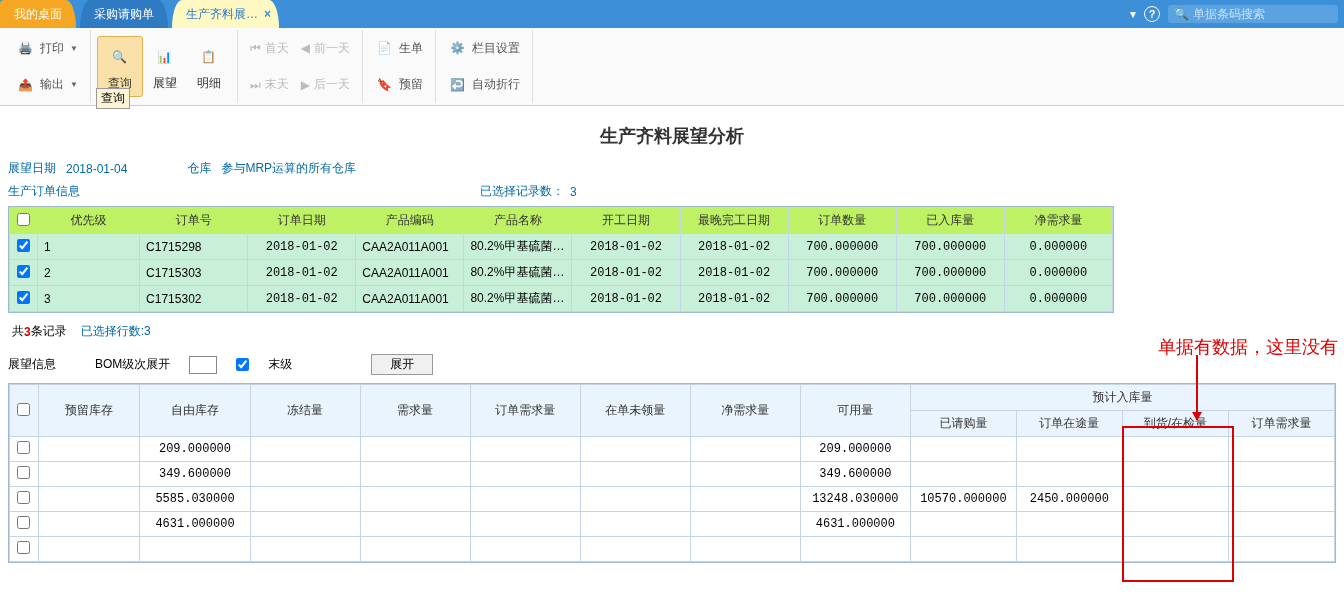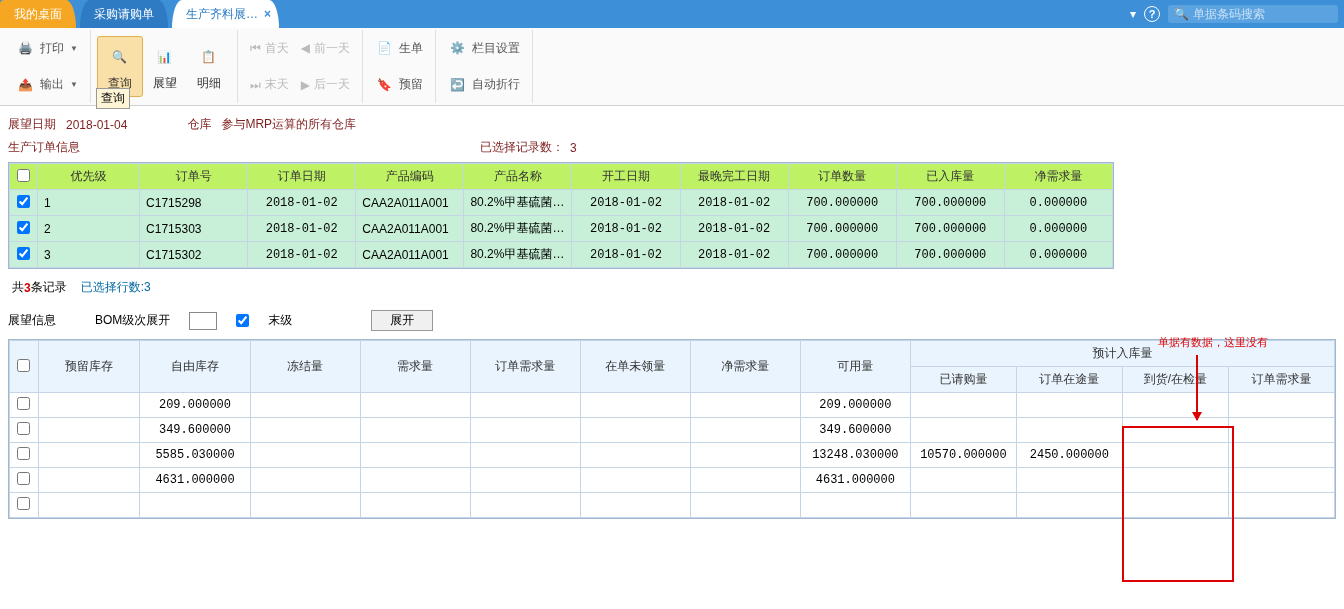--- a/index.html
+++ b/index.html
@@ -3,21 +3,21 @@
 <meta charset="utf-8">
 <style>
 * { box-sizing: border-box; margin: 0; padding: 0; }
 body { font-family: "Microsoft YaHei", Arial, sans-serif; font-size: 12px; background: #fff; width: 1344px; height: 609px; overflow: hidden; position: relative; }
 
 
 .titlebar { background: #3d8fd8; height: 28px; display: flex; align-items: flex-end; position: relative; }
 .tab { height: 28px; padding: 0 14px; display: flex; align-items: center; font-size: 12px; cursor: pointer; position: relative; }
 .tab-orange { background: #f5a623; color: #fff; border-top-left-radius: 4px; border-top-right-radius: 10px 28px; }
 .tab-blue { background: #2e7bc4; color: #fff; margin-left: 4px; border-top-left-radius: 10px 28px; border-top-right-radius: 10px 28px; }
-.tab-white { background: #ffffff; color: #2e7bc4; margin-left: 4px; border-top-left-radius: 10px 28px; border-top-right-radius: 10px 28px; padding-right: 8px; }
+.tab-white { background: #fef9c3; color: #2e7bc4; margin-left: 4px; border-top-left-radius: 10px 28px; border-top-right-radius: 10px 28px; padding-right: 8px; }
 .tab-close { color: #3d8fd8; margin-left: 6px; font-weight: bold; }
 .titlebar-right { position: absolute; right: 6px; top: 0; height: 28px; display: flex; align-items: center; gap: 8px; color: #fff; }
 .help-icon { width: 16px; height: 16px; border-radius: 50%; border: 1.5px solid #fff; display: flex; align-items: center; justify-content: center; font-size: 11px; font-weight: bold; }
 .search-wrap { display: flex; align-items: center; background: #5aa3e0; border-radius: 3px; padding: 2px 6px; width: 170px; }
 .search-wrap input { background: transparent; border: none; outline: none; color: #7f1d1d; font-size: 12px; width: 140px; }
 .search-wrap input::placeholder { color: #c8e0f5; }
 .mag-icon { color: #fff; margin-right: 4px; }
 
 
 .ribbon { background: #fafafa; height: 78px; border-bottom: 1px solid #d0d0d0; display: flex; align-items: stretch; padding: 2px 4px; }
@@ -27,21 +27,21 @@
 .ribbon-btn-h { display: flex; align-items: center; padding: 3px 6px; cursor: pointer; font-size: 12px; color: #555; gap: 4px; }
 .ribbon-btn-h.disabled { color: #bbb; cursor: default; }
 .ribbon-tooltip { position: absolute; top: 88px; left: 96px; background: #fdf5d6; border: 1px solid #999; padding: 1px 4px; font-size: 12px; z-index: 10; }
 .ribbon-icon { width: 20px; height: 20px; display: inline-flex; align-items: center; justify-content: center; }
 .ribbon-icon-big { width: 32px; height: 32px; display: inline-flex; align-items: center; justify-content: center; margin-bottom: 2px; }
 .drop-arrow { font-size: 8px; color: #666; margin-left: 2px; }
 
 
 .content { padding: 10px 8px; }
 .page-title { text-align: center; font-size: 18px; font-weight: bold; color: #333; margin: 8px 0 12px; }
-.info-row { display: flex; align-items: center; font-size: 12px; color: #7f1d1d; margin-bottom: 6px; }
+.info-row { display: flex; align-items: center; font-size: 12px; color: #0369a1; margin-bottom: 6px; }
 .info-label { margin-right: 10px; }
 .info-val { margin-right: 60px; }
 
 
 .tbl-wrap { border: 1px solid #a0b8d0; margin-top: 4px; }
 table { border-collapse: collapse; width: 100%; table-layout: fixed; }
 th, td { border: 1px solid #c5d5e5; text-align: center; padding: 4px 6px; font-size: 12px; height: 24px; overflow: hidden; white-space: nowrap; }
 th { background: #bef264; font-weight: normal; color: #333; }
 .sel-row td { background: #c8f0d8; }
 .num-cell { text-align: center; font-family: "Courier New", monospace; }
@@ -54,21 +54,21 @@
 
 .expand-row { display: flex; align-items: center; gap: 19px; margin-bottom: 8px; }
 .expand-row .lbl { margin-right: 20px; }
 .small-input { width: 28px; height: 18px; border: 1px solid #888; }
 .expand-btn { padding: 1px 18px; border: 1px solid #999; background: #f0f0f0; font-size: 12px; margin-left: 60px; cursor: pointer; }
 
 .tbl2 th { background: #eaf4ff; }
 .tbl2 .group-head { background: #eaf4ff; }
 
 
-.annotation-text { position: absolute; top: 335px; left: 1158px; color: #d00; font-size: 11px; font-weight: normal; }
+.annotation-text { position: absolute; top: 335px; left: 1158px; color: #d00; font-size: 18px; font-weight: normal; }
 .annotation-arrow { position: absolute; top: 355px; left: 1196px; width: 2px; height: 65px; background: #d00; }
 .annotation-arrow::after { content:""; position:absolute; bottom:-1px; left:-4px; border-left:5px solid transparent; border-right:5px solid transparent; border-top:9px solid #d00; }
 .annotation-box { position: absolute; top: 426px; left: 1122px; width: 112px; height: 156px; border: 2px solid #d00; pointer-events: none; }
 </style>
 </head>
 <body>
 
 <div class="titlebar">
   <div class="tab tab-orange">我的桌面</div>
   <div class="tab tab-blue">采购请购单</div>
@@ -152,20 +152,21 @@
       </div>
     <div class="ribbon-btn-h">
         <span class="ribbon-icon">↩️</span>
         <span>自动折行</span>
       </div>
   </div>
 </div>
 <div class="ribbon-tooltip">查询</div>
 
 <div class="content">
+  <div class="page-title">生产齐料展望分析</div>
   <div class="info-row">
     <span class="info-label">展望日期</span>
     <span class="info-val">2018-01-04</span>
     <span class="info-label">仓库</span>
     <span class="info-val">参与MRP运算的所有仓库</span>
   </div>
   <div class="info-row">
     <span style="margin-right:400px">生产订单信息</span>
     <span>已选择记录数：</span>
     <span style="margin-left:6px">3</span>

